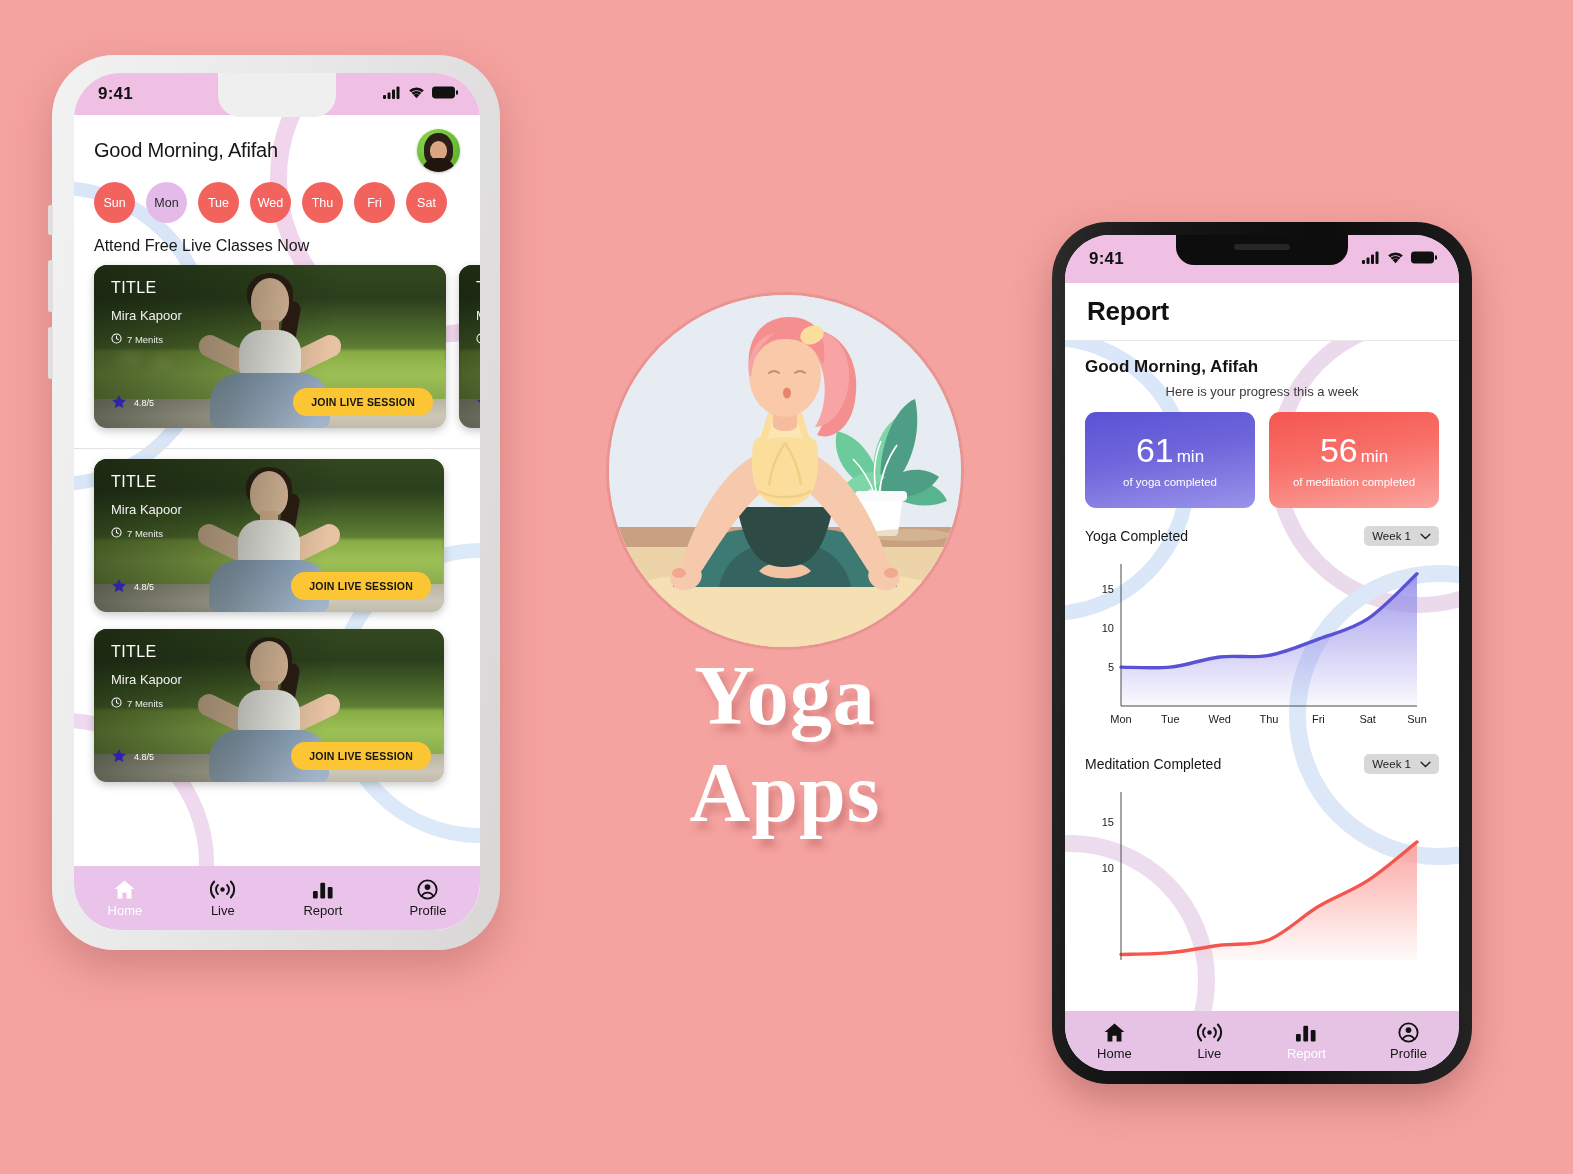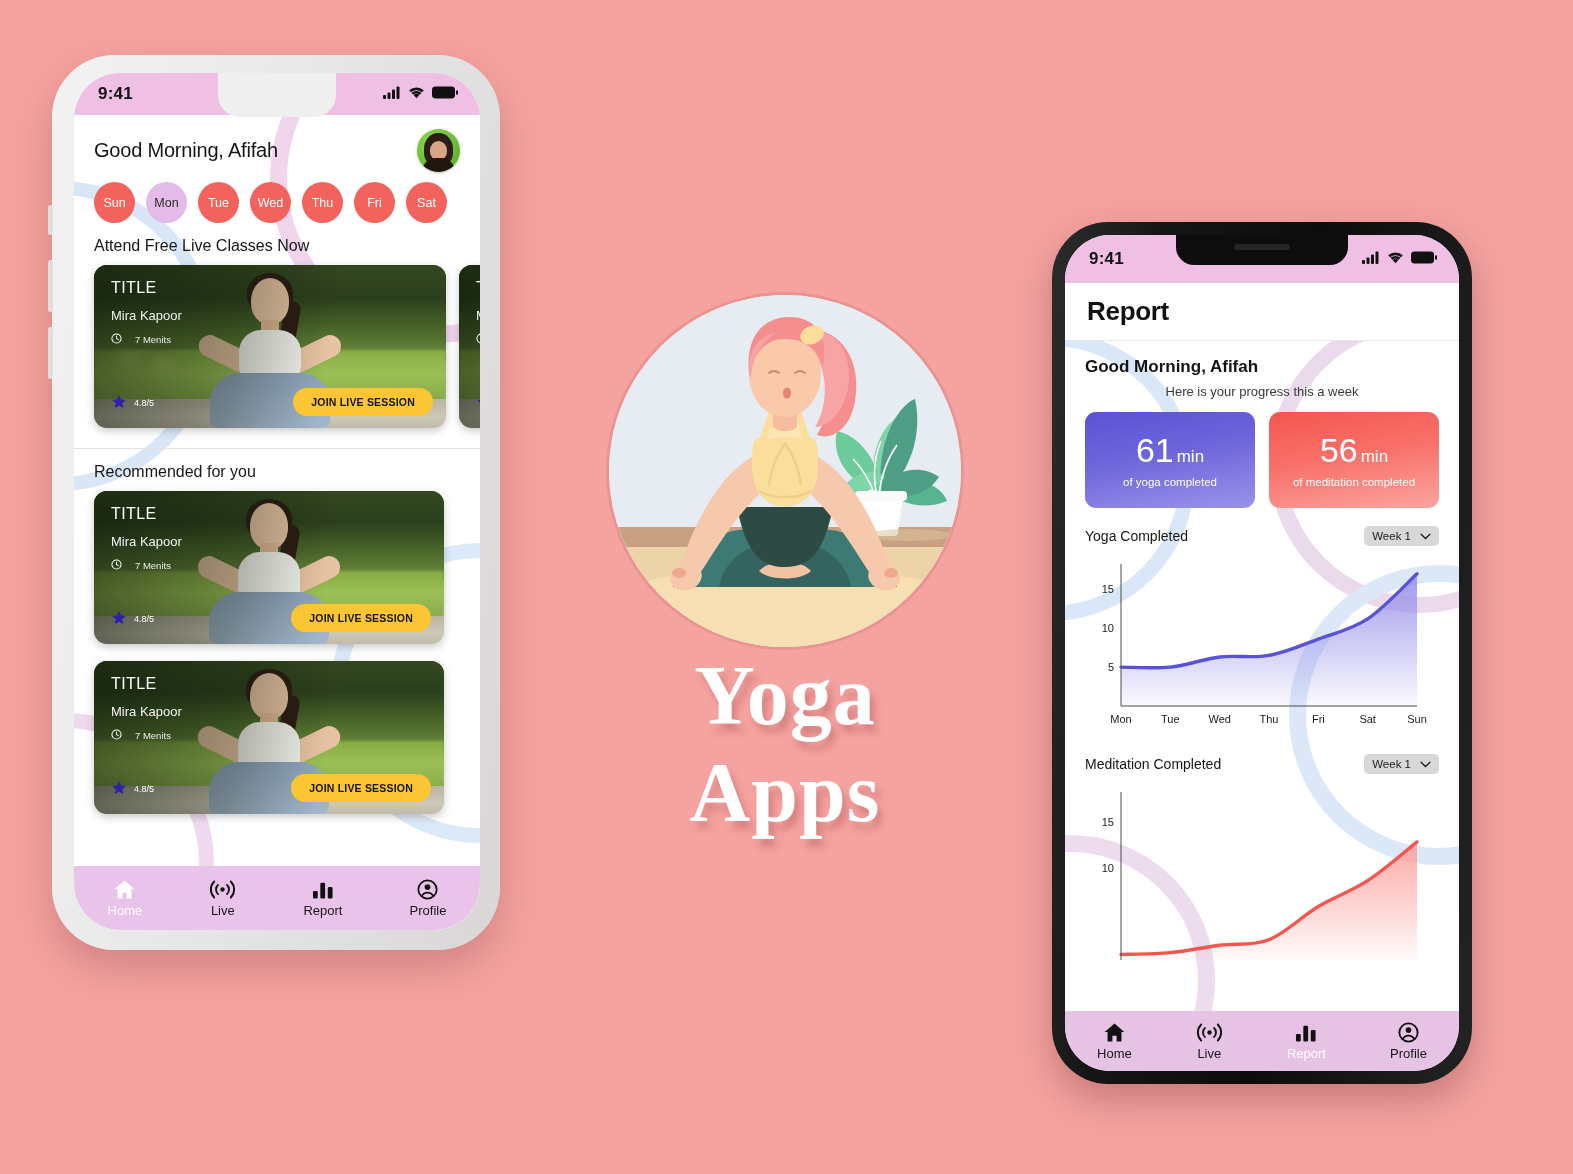--- a/index.html
+++ b/index.html
@@ -120,21 +120,21 @@
      background:#e8c3a3; border-radius:14px; transform:rotate(-26deg);}
   .person .pants { position:absolute; left:50%; transform:translateX(-50%); bottom:0;
      width:120px; height:34%; background:linear-gradient(180deg,#8da3bd 0%,#a3b6cb 100%);
      border-radius:30px 30px 8px 8px;}
 
   .card-overlay { position:absolute; inset:0;
     background:linear-gradient(100deg, rgba(15,25,10,.62) 0%, rgba(15,25,10,.30) 42%, rgba(15,25,10,0) 66%); }
   .card-title { position:absolute; left:17px; top:14px; color:#fff; font-size:16px; letter-spacing:.4px;}
   .card-author { position:absolute; left:17px; top:43px; color:#f2f2f2; font-size:13px;}
   .card-dur { position:absolute; left:17px; top:68px; color:#ececec; font-size:9.5px;
-    display:flex; align-items:center; gap:13px;}
+    display:flex; align-items:center; gap:5px;}
   .card-rate { position:absolute; left:17px; bottom:16px; color:#fff; font-size:9px;
     display:flex; align-items:center; gap:7px;justify-content:center;}
   .join-btn {
     position:absolute; right:13px; bottom:12px;
     background:#FBC534; color:#141414; border:none;
     border-radius:20px; padding:8px 18px; font-size:10.5px; font-weight:700;
     letter-spacing:.2px; cursor:pointer; font-family:"Liberation Sans",sans-serif;
   }
   .divider { height:1px; background:#e2e2e2; margin-top:6px; position:relative; z-index:4;}
 
@@ -352,21 +352,20 @@
               </svg>
           </span>
 
         </div>
 
       </div>
     </div>
 
     <div class="divider"></div>
 
-    <div class="section-title">Recommended for you</div>
 
     <div class="cards-rail" style="flex-direction:column; gap:17px; padding-right:20px;">
       <div class="live-card rec">
         <div class="card-photo">
           <div class="sky"></div>
             <div class="grass"></div>
             <div class="deck"></div>
           <div class="person">
             <div class="pony"></div>
               <div class="hair"></div>

